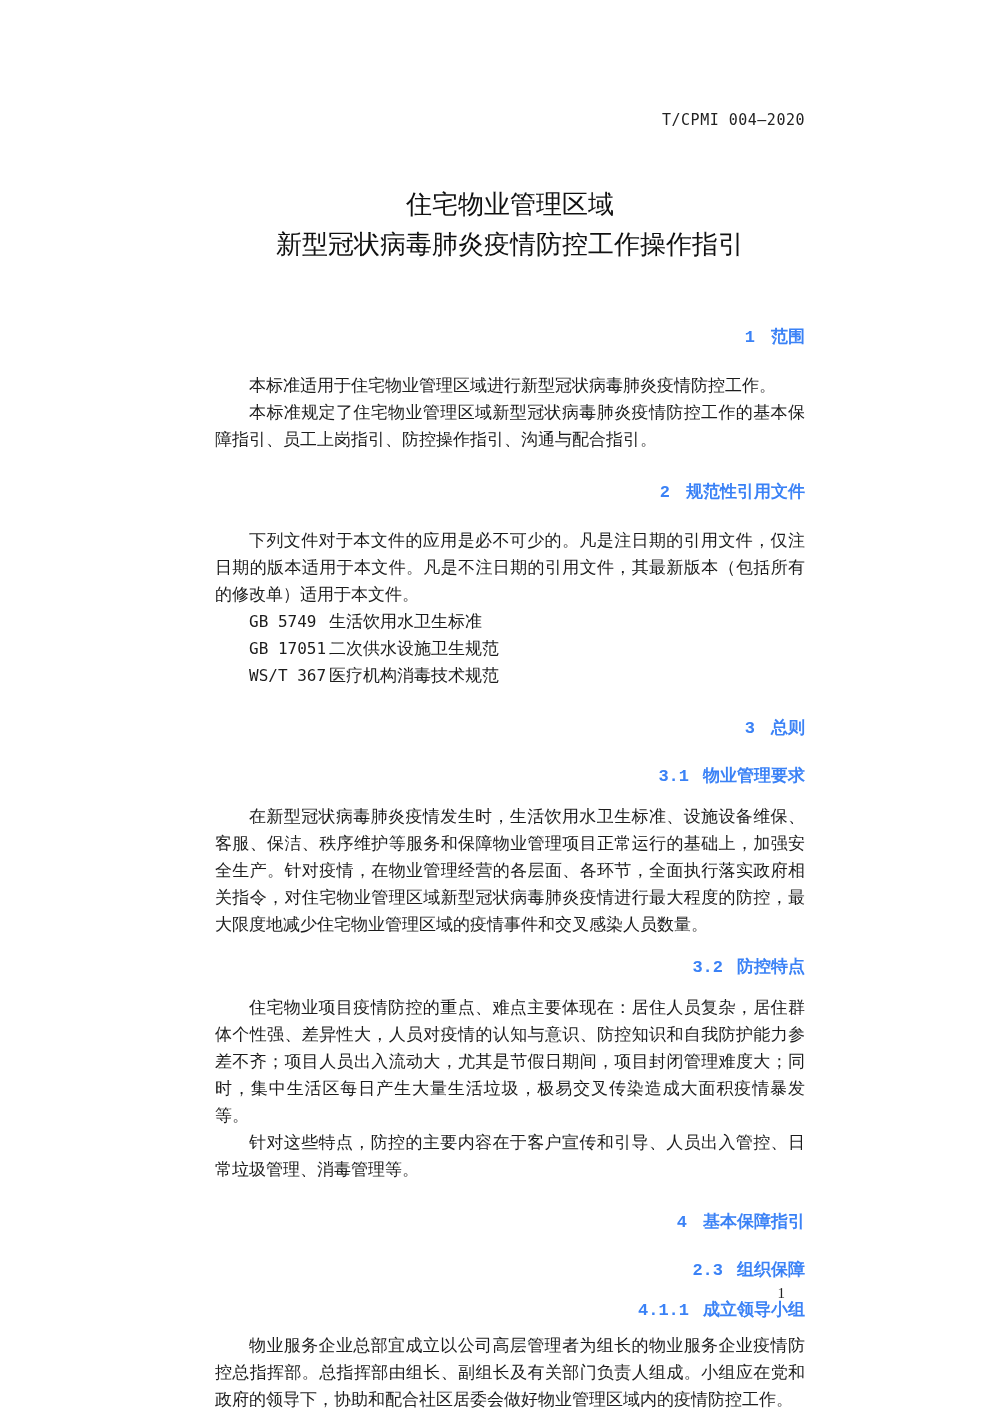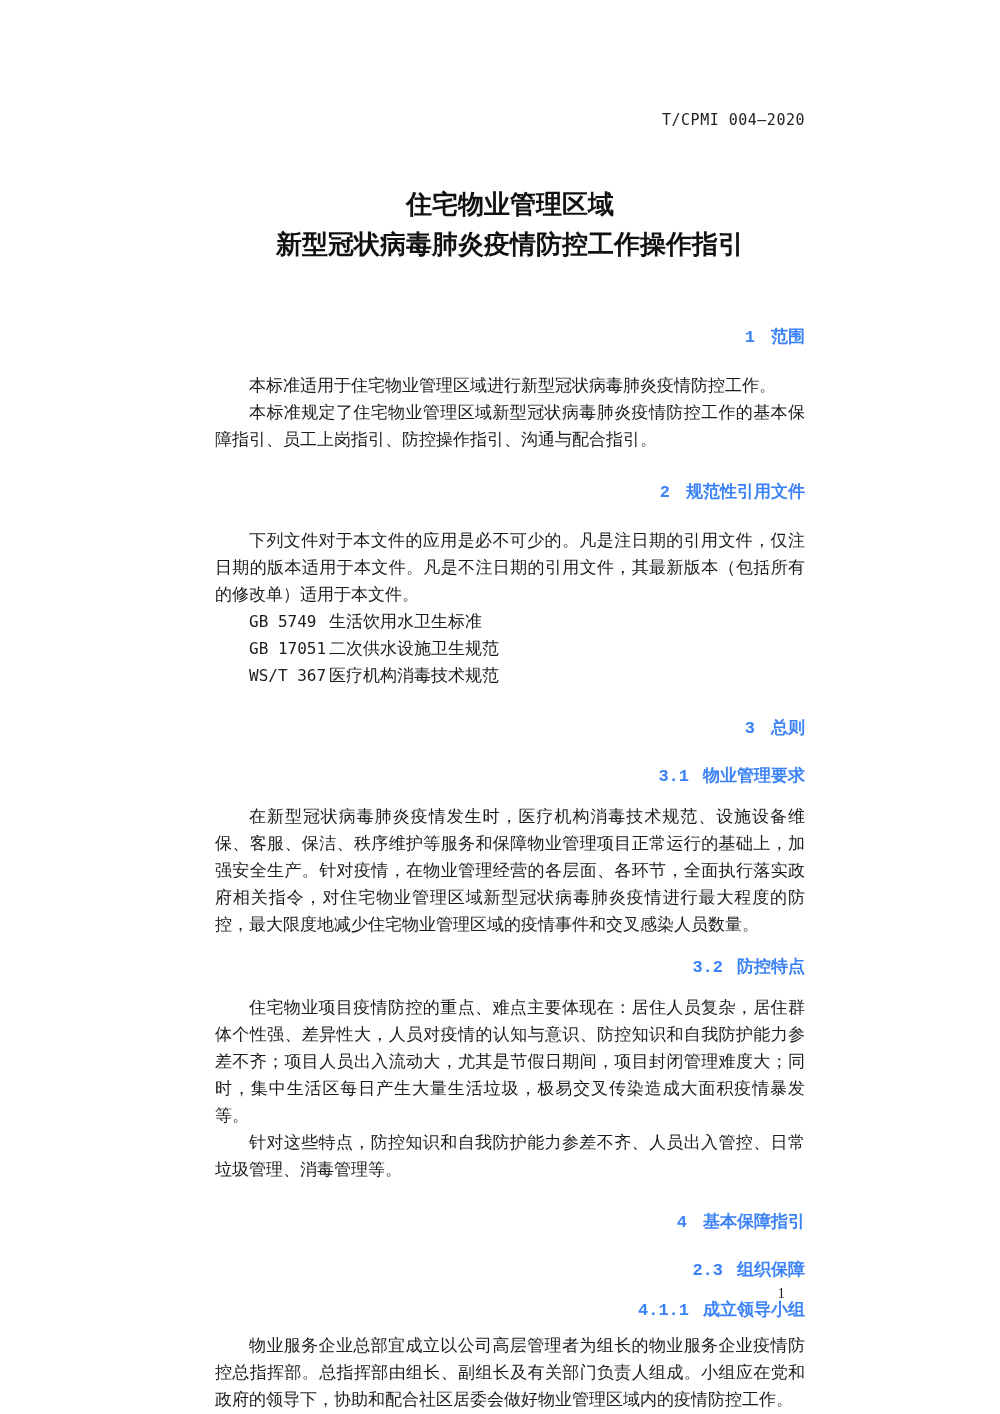--- a/index.html
+++ b/index.html
@@ -25,21 +25,21 @@
     font-family: "DejaVu Sans Mono", "Liberation Mono", monospace;
     font-size: 15px;
     line-height: 16px;
     letter-spacing: 0.5px;
     color: #222;
   }
   .doc-title {
     margin-top: 56px;
     text-align: center;
     font-family: "Liberation Sans", "DejaVu Sans", sans-serif;
-    font-weight: bold;
+    font-weight: normal;
     font-size: 26px;
     line-height: 40px;
     color: #111;
   }
   .heading {
     font-family: Liberation Mono, monospace;
     font-weight: bold;
     color: #3b82f6;
     font-size: 17px;
     line-height: 27px;
@@ -107,27 +107,27 @@
     <span class="ref-code">WS/T 367</span><span>医疗机构消毒技术规范</span>
   </p>
 
   <div class="heading h-level1">
     <span class="h-num-1">3</span><span>总则</span>
   </div>
 
   <div class="heading h-level2">
     <span class="h-num-2">3.1</span><span>物业管理要求</span>
   </div>
-  <p class="para">在新型冠状病毒肺炎疫情发生时，医疗机构消毒技术规范、设施设备维保、客服、保洁、秩序维护等服务和保障物业管理项目正常运行的基础上，加强安全生产。针对疫情，在物业管理经营的各层面、各环节，全面执行落实政府相关指令，对住宅物业管理区域新型冠状病毒肺炎疫情进行最大程度的防控，最大限度地减少住宅物业管理区域的疫情事件和交叉感染人员数量。</p>
+  <p class="para">在新型冠状病毒肺炎疫情发生时，生活饮用水卫生标准、设施设备维保、客服、保洁、秩序维护等服务和保障物业管理项目正常运行的基础上，加强安全生产。针对疫情，在物业管理经营的各层面、各环节，全面执行落实政府相关指令，对住宅物业管理区域新型冠状病毒肺炎疫情进行最大程度的防控，最大限度地减少住宅物业管理区域的疫情事件和交叉感染人员数量。</p>
 
   <div class="heading h-level2">
     <span class="h-num-2">3.2</span><span>防控特点</span>
   </div>
   <p class="para">住宅物业项目疫情防控的重点、难点主要体现在：居住人员复杂，居住群体个性强、差异性大，人员对疫情的认知与意识、防控知识和自我防护能力参差不齐；项目人员出入流动大，尤其是节假日期间，项目封闭管理难度大；同时，集中生活区每日产生大量生活垃圾，极易交叉传染造成大面积疫情暴发等。</p>
-  <p class="para">针对这些特点，防控知识和自我防护能力参差不齐、人员出入管控、日常垃圾管理、消毒管理等。</p>
+  <p class="para">针对这些特点，防控的主要内容在于客户宣传和引导、人员出入管控、日常垃圾管理、消毒管理等。</p>
 
   <div class="heading h-level1">
     <span class="h-num-1">4</span><span>基本保障指引</span>
   </div>
 
   <div class="heading h-level2">
     <span class="h-num-2">2.3</span><span>组织保障</span>
   </div>
 
   <div class="heading h-level3">

